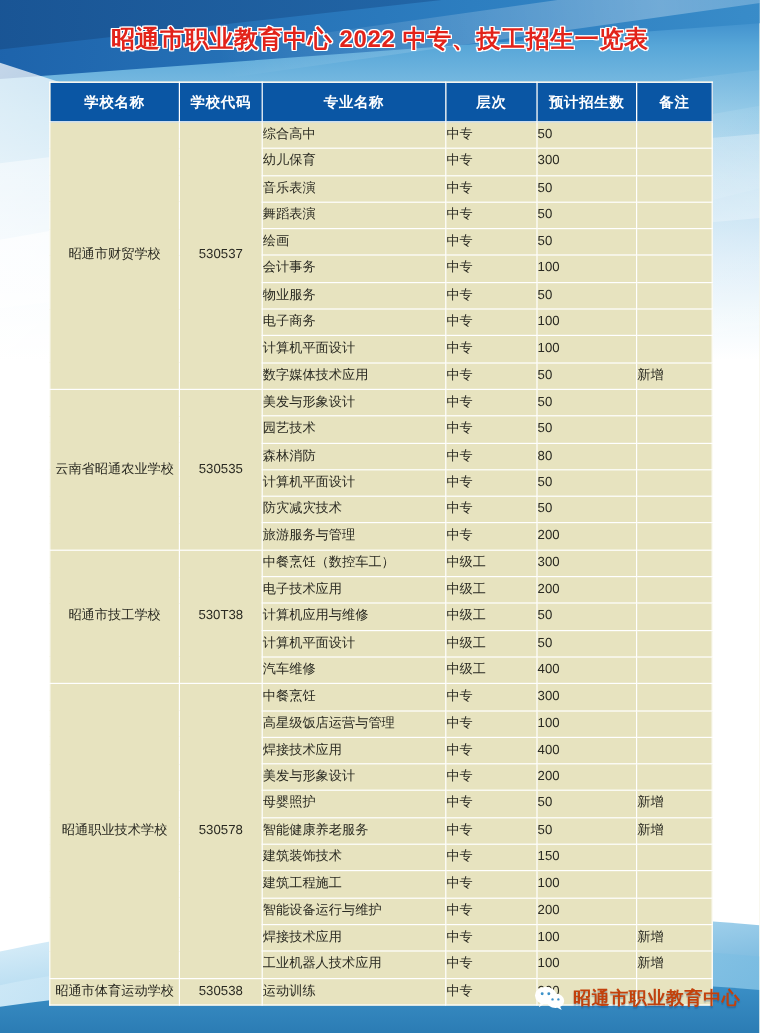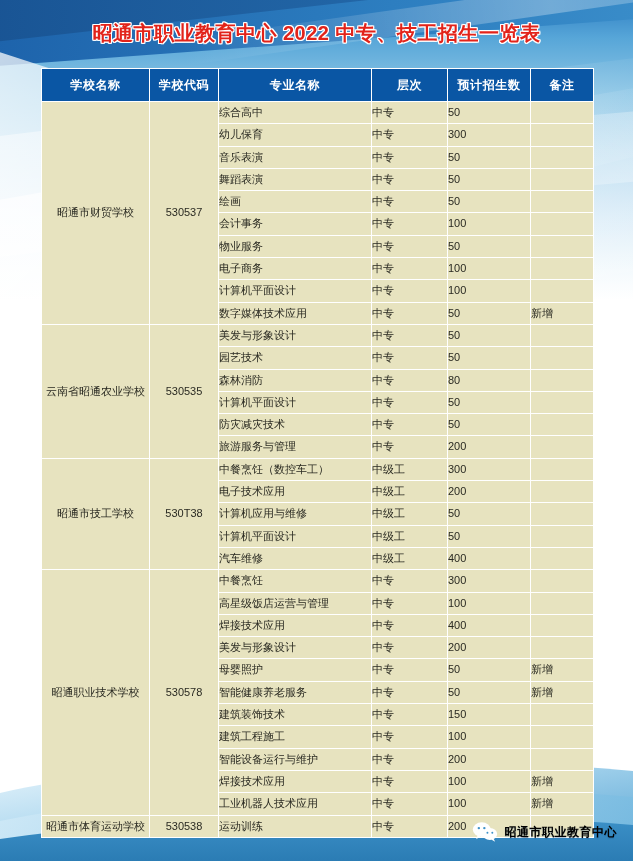--- a/index.html
+++ b/index.html
@@ -204,23 +204,23 @@
     z-index: 8;
     display: flex;
     align-items: center;
     gap: 7px;
   }
   #footer-brand .wechat-icon {
     width: 26px; height: 22px;
     display: block;
   }
   #footer-brand .brand-text {
-    font-size: 12px;
+    font-size: 15px;
     font-weight: bold;
-    color: #000000;
+    color: #c2410c;
     letter-spacing: .5px;
     text-shadow: 0 1px 1px rgba(20,70,120,.35);
     font-family: Liberation Mono, monospace;
   }
 </style>
 </head>
 <body>
 
 <div id="bg-root">
   <div class="bg-sky"></div>

